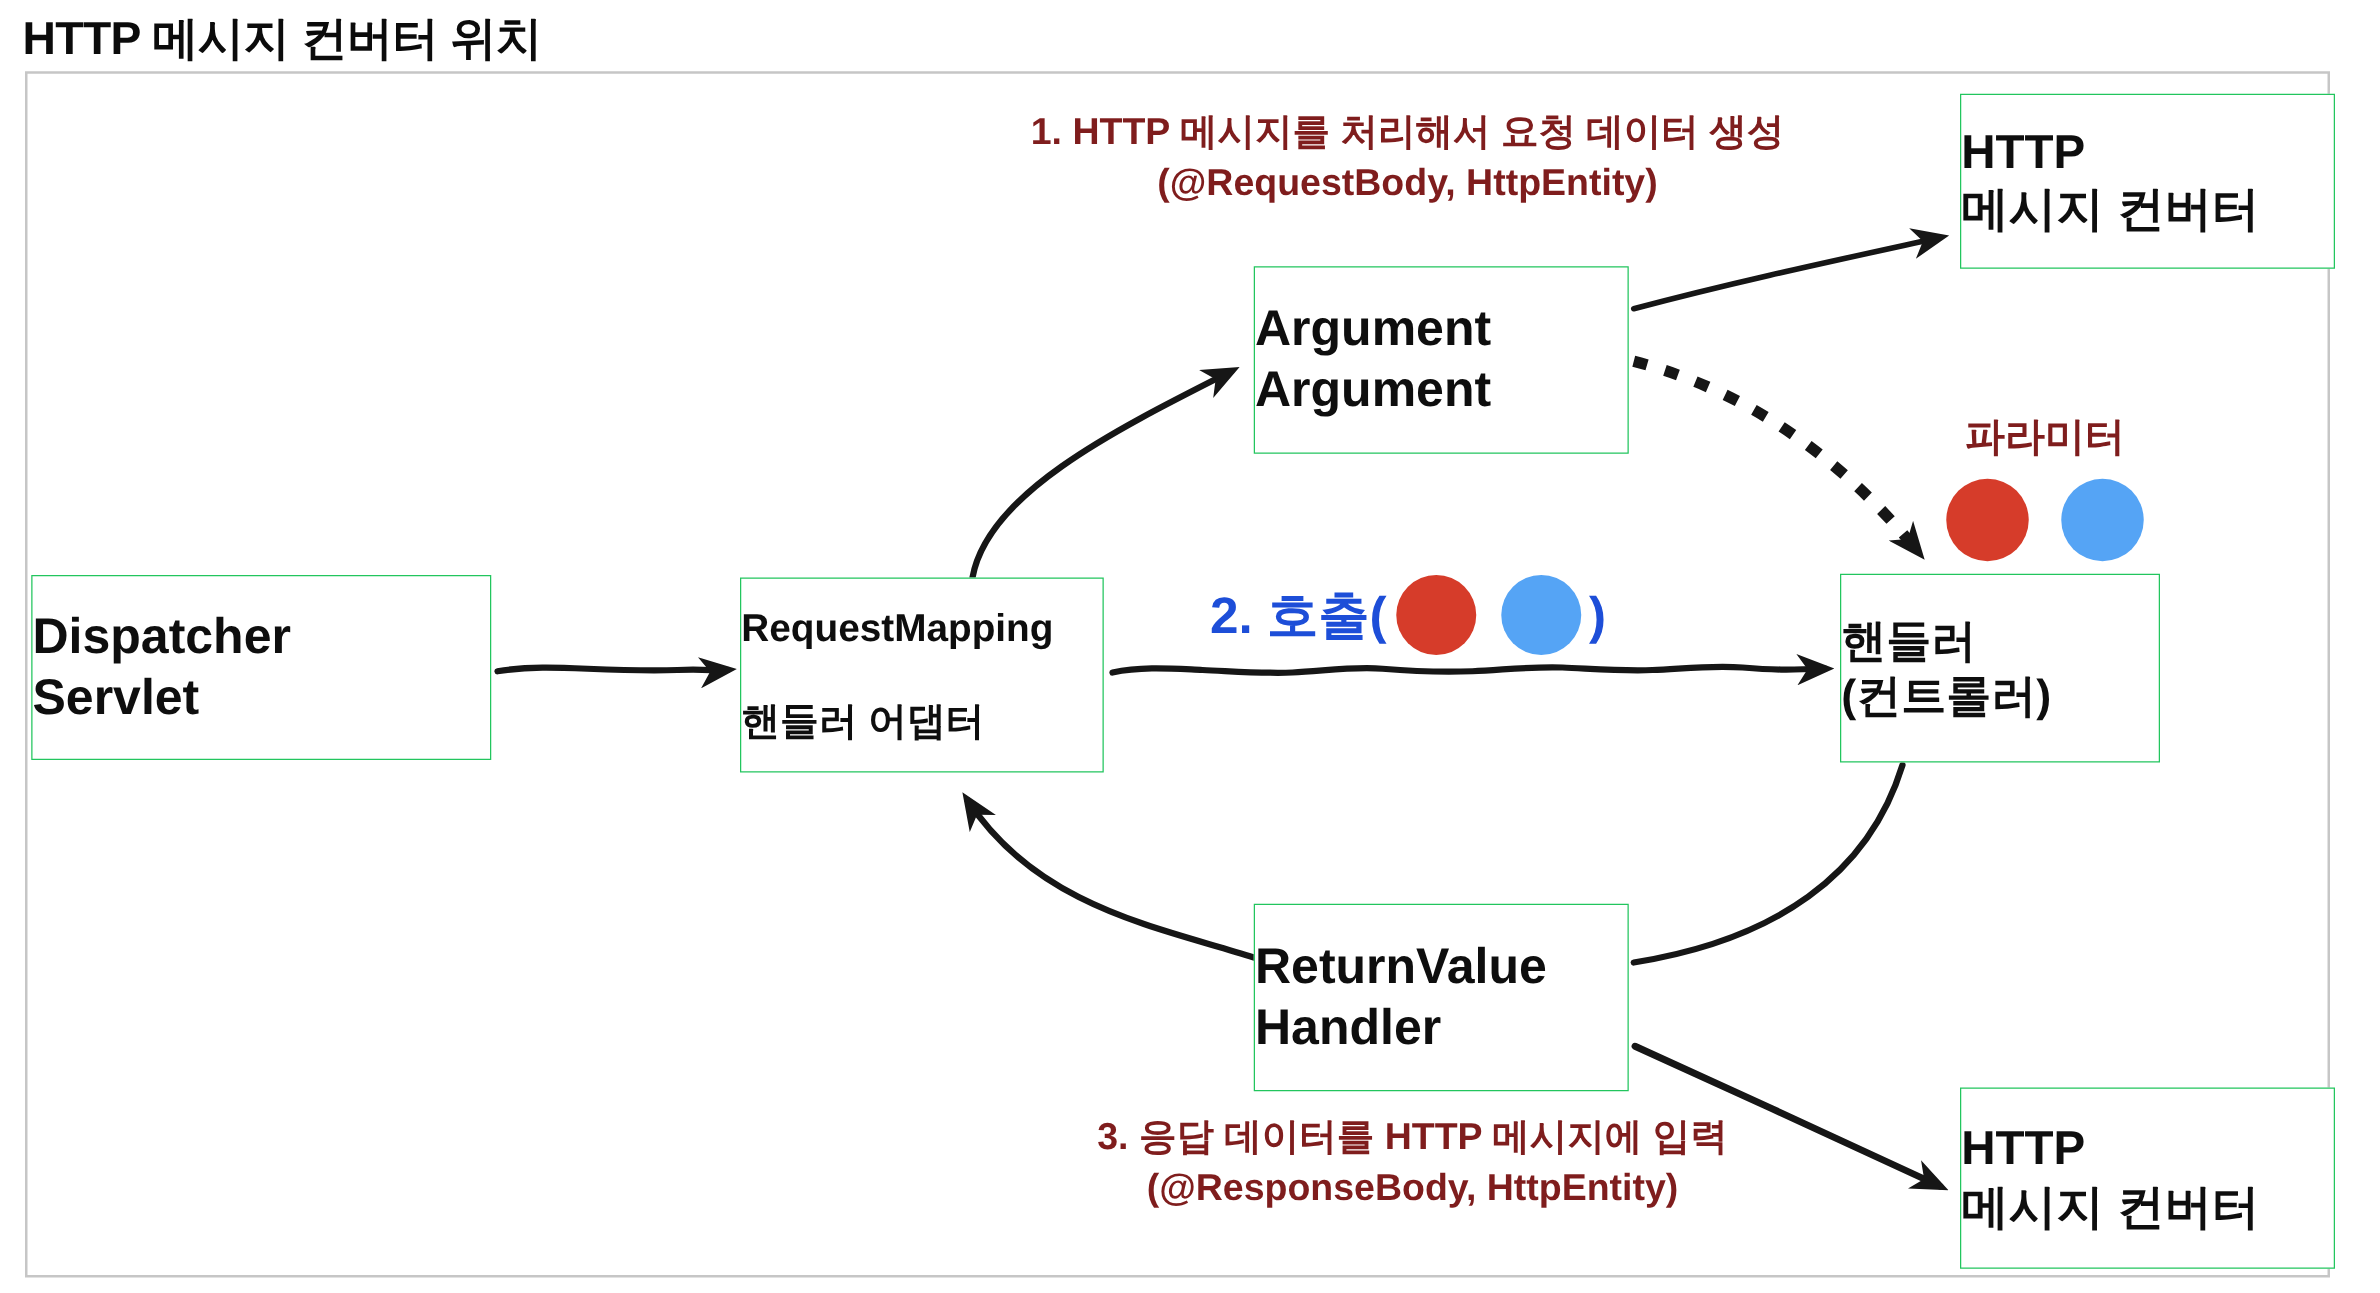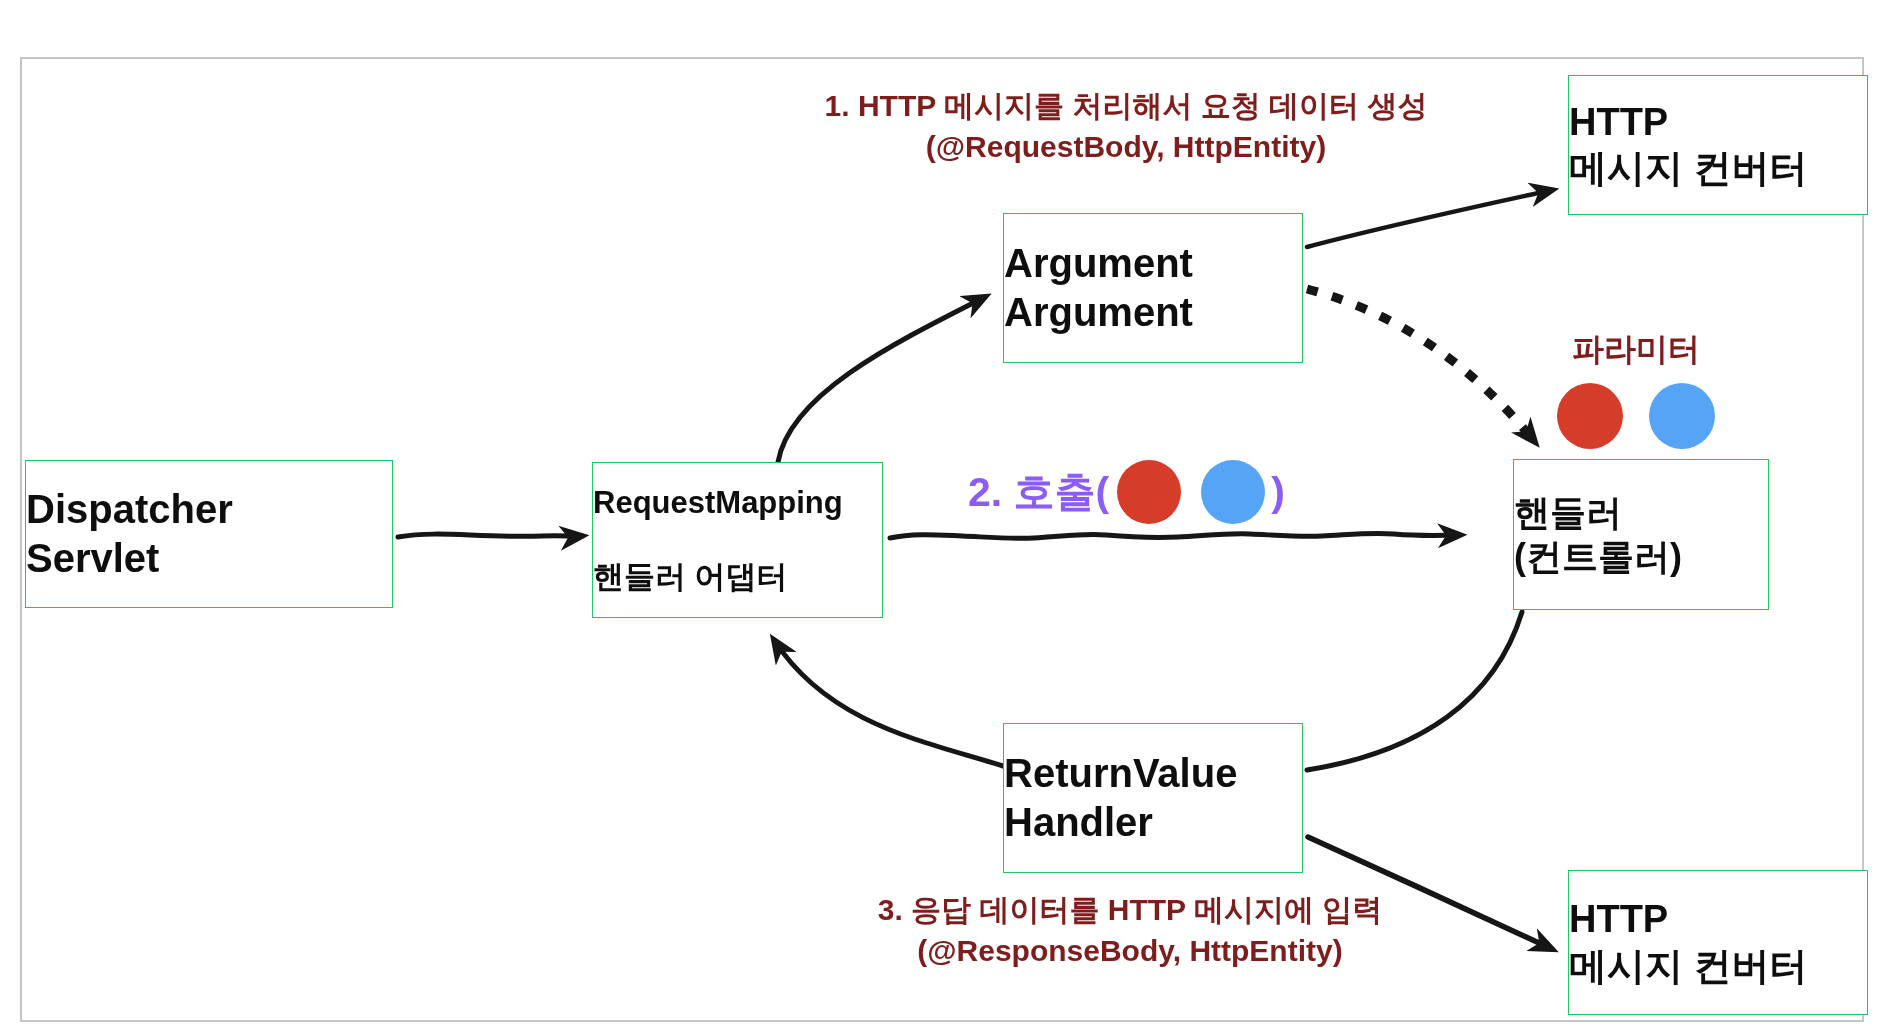--- a/index.html
+++ b/index.html
@@ -17,49 +17,50 @@
   }
   .box{
     position:absolute;background:#ffffff;border:1px solid #22c55e;
     display:flex;flex-direction:column;justify-content:center;align-items:flex-start;
     text-align:center;font-weight:700;line-height:1.22;box-sizing:border-box;
   }
   .box .l1,.box .l2{white-space:nowrap;}
   .b-dispatcher{left:25px;top:460px;width:368px;height:148px;font-size:40px;}
   .b-adapter{left:592px;top:462px;width:291px;height:156px;font-size:31px;gap:36px;}
   .b-argres{left:1003px;top:213px;width:300px;height:150px;font-size:40px;}
-  .b-handler{left:1472px;top:459px;width:256px;height:151px;font-size:36px;margin-left:41px;}
+  .b-handler{left:1472px;top:459px;width:256px;height:151px;font-size:36px;}
   .b-retval{left:1003px;top:723px;width:300px;height:150px;font-size:40px;}
   .b-conv-top{left:1568px;top:75px;width:300px;height:140px;font-size:38px;}
   .b-conv-bottom{left:1568px;top:870px;width:300px;height:145px;font-size:38px;}
   .note{
     position:absolute;color:#7f1d1d;font-weight:700;text-align:center;
     font-size:30px;line-height:1.35;white-space:nowrap;
   }
   .note-step1{left:770px;top:86px;width:712px;}
   .note-step3{left:800px;top:890px;width:660px;}
   .note-param{left:1536px;top:328px;width:200px;font-size:32px;}
   .call-row{
     position:absolute;left:968px;top:460px;display:flex;align-items:center;
-    color:#8b5cf6;font-weight:700;font-size:41px;white-space:nowrap;justify-content:space-between;
+    color:#1d4ed8;font-weight:700;font-size:41px;white-space:nowrap;justify-content:space-between;
   }
   .dot{display:inline-block;border-radius:50%;}
   .dot-64{width:64px;height:64px;}
   .dot-red-call{margin:0 10px 0 8px;}
   .dot-blue-call{margin:0 6px 0 10px;}
   .param-dot{position:absolute;width:66px;height:66px;border-radius:50%;}
   .param-dot-red{left:1557px;top:383px;}
   .param-dot-blue{left:1649px;top:383px;}
   svg.wires{position:absolute;left:0;top:0;pointer-events:none;}
 </style>
 </head>
 <body>
 
 <div id="app">
 
+  <div class="page-title">HTTP 메시지 컨버터 위치</div>
 
   <div class="frame"></div>
 
   <svg class="wires" width="1904" height="1034" viewBox="0 0 1904 1034">
     <defs>
       <marker id="ah" viewBox="0 0 12 10" markerWidth="30" markerHeight="25" refX="9" refY="5" orient="auto" markerUnits="userSpaceOnUse">
         <path d="M0,0 L12,5 L0,10 L3.4,5 Z" fill="#161616"></path>
       </marker>
     </defs>
     <g stroke="#161616" fill="none" stroke-linecap="round">

